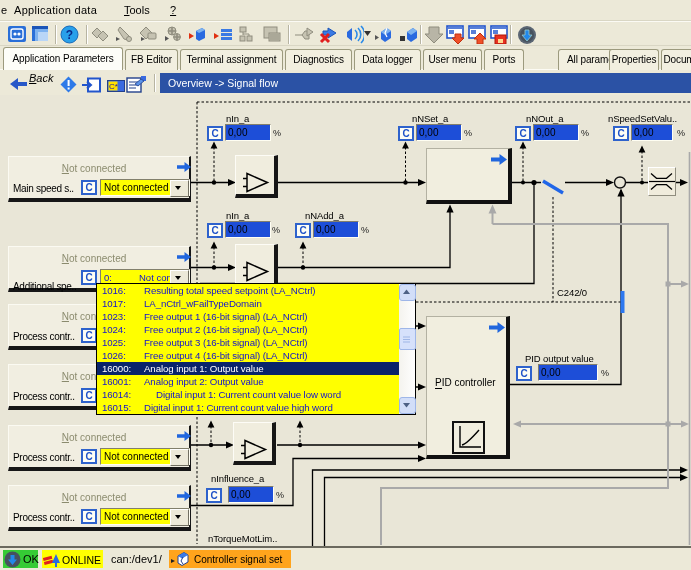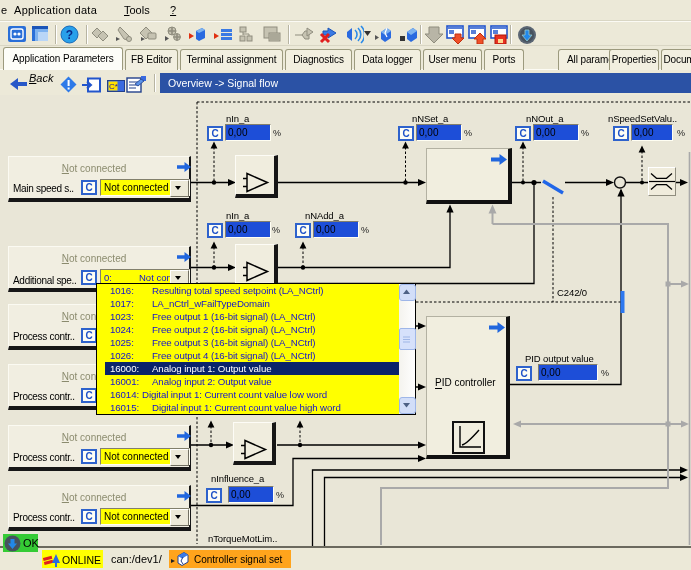--- a/index.html
+++ b/index.html
@@ -419,21 +419,21 @@
  <div class="cmb" style="left:91px;top:22px;">
           <div class="tx">Not connected</div>
           <div class="db"></div>
         </div>
 </div>
 <div class="blk" style="top:151px;">
  <div class="nc" style="top:6px;"><span class="u">N</span>ot connected</div>
  <svg width="14" height="10" style="position:absolute;left:168px;top:5px;">
           <path d="M0,3.2 h7.5 v-3.2 l6.5,5 -6.5,5 v-3.2 h-7.5 z" fill="#2166dd"></path>
         </svg>
- <div class="bt" style="top:28px;">Additional spe..</div>
+ <div class="bt" style="top:34px;">Additional spe..</div>
  <div class="cb" style="left:72px;top:23px;">C</div>
  <div class="cmb" style="left:91px;top:22px;">
           <div class="tx" style="color:#1212cf;font-size:9.5px;">0:</div>
           <div class="tx" style="left:38px;color:#1212cf;font-size:9.5px;">Not con</div>
           <div class="db"></div>
         </div>
 </div>
 <div class="blk" style="top:209px;">
  <div class="nc" style="top:6px;"><span class="u">N</span>ot connected</div>
  <div class="bt" style="top:26px;">Process contr..</div>
@@ -471,40 +471,40 @@
         </svg>
  <div class="bt" style="top:26px;">Process contr..</div>
  <div class="cb" style="left:72px;top:23px;">C</div>
  <div class="cmb" style="left:91px;top:22px;">
           <div class="tx">Not connected</div>
           <div class="db"></div>
         </div>
 </div>
 
 <div class="ab" style="left:96px;top:188px;width:318px;height:130px;border:1.5px solid #000;background:#ffff00;">
- <div style="position:absolute;left:0;top:0;width:302px;height:130px;font:9.7px 'Liberation Sans',sans-serif;color:#1212cf;letter-spacing:-0.1px;margin-left:8px;">
+ <div style="position:absolute;left:0;top:0;width:302px;height:130px;font:9.7px 'Liberation Sans',sans-serif;color:#1212cf;letter-spacing:-0.1px;">
   <div style="position:absolute;top:1px;left:5px;">1016:</div>
           <div style="position:absolute;top:1px;left:47px;">Resulting total speed setpoint (LA_NCtrl)</div>
   <div style="position:absolute;top:14px;left:5px;">1017:</div>
           <div style="position:absolute;top:14px;left:47px;">LA_nCtrl_wFailTypeDomain</div>
   <div style="position:absolute;top:27px;left:5px;">1023:</div>
           <div style="position:absolute;top:27px;left:47px;">Free output 1 (16-bit signal) (LA_NCtrl)</div>
   <div style="position:absolute;top:40px;left:5px;">1024:</div>
           <div style="position:absolute;top:40px;left:47px;">Free output 2 (16-bit signal) (LA_NCtrl)</div>
   <div style="position:absolute;top:53px;left:5px;">1025:</div>
           <div style="position:absolute;top:53px;left:47px;">Free output 3 (16-bit signal) (LA_NCtrl)</div>
   <div style="position:absolute;top:66px;left:5px;">1026:</div>
           <div style="position:absolute;top:66px;left:47px;">Free output 4 (16-bit signal) (LA_NCtrl)</div>
   <div style="position:absolute;top:78px;left:0;width:302px;height:13px;background:#0a246a;"></div>
   <div style="position:absolute;top:79px;left:5px;color:#fff;">16000:</div>
           <div style="position:absolute;top:79px;left:47px;color:#fff;">Analog input 1: Output value</div>
   <div style="position:absolute;top:92px;left:5px;">16001:</div>
           <div style="position:absolute;top:92px;left:47px;">Analog input 2: Output value</div>
   <div style="position:absolute;top:105px;left:5px;">16014:</div>
-          <div style="position:absolute;top:105px;left:37px;">Digital input 1: Current count value low word</div>
+          <div style="position:absolute;top:105px;left:59px;">Digital input 1: Current count value low word</div>
   <div style="position:absolute;top:118px;left:5px;">16015:</div>
           <div style="position:absolute;top:118px;left:47px;">Digital input 1: Current count value high word</div>
  </div>
 
  <div style="position:absolute;right:0;top:0;width:16px;height:130px;background:linear-gradient(90deg,#f4f3ee,#fefefe);">
   <div style="position:absolute;left:0;top:0;width:15px;height:15px;background:#d2def8;border:1px solid #9eb6e8;border-radius:3px;">
     <svg width="13" height="14">
               <path d="M6.5,4.5 l3.5,4.5 h-7 z" fill="#4d6185"></path>
             </svg></div>
   <div style="position:absolute;left:0;bottom:0;width:15px;height:15px;background:#d2def8;border:1px solid #9eb6e8;border-radius:3px;">
@@ -515,21 +515,21 @@
     <svg width="13" height="20">
               <g stroke="#9fb6e6" stroke-width="1">
                 <path d="M3,8 h7 M3,10.5 h7 M3,13 h7"></path>
               </g>
             </svg></div>
  </div>
 </div>
 </div>
 
 <div class="ab" style="left:0;top:546px;width:691px;height:2px;background:#6b695e;"></div>
-<div class="ab" style="left:3px;top:534px;width:35px;height:18px;background:#35cb35;">
+<div class="ab" style="left:3px;top:550px;width:35px;height:18px;background:#35cb35;">
  <svg width="17" height="17" style="position:absolute;left:1px;top:1px;">
         <circle cx="8.5" cy="8.5" r="8" fill="#46525e"></circle>
         <path d="M8.5,14 l-4.5,-5.5 h2.5 v-4.5 h4 v4.5 h2.5 z" fill="#2288e8"></path>
       </svg>
  <div class="t11" style="position:absolute;left:20px;top:3px;">OK</div>
 </div>
 <div class="ab" style="left:42px;top:550px;width:61px;height:18px;background:#ffff00;">
  <svg width="17" height="17" style="position:absolute;left:1px;top:1px;">
         <g fill="#e02020">
           <rect x="0" y="6" width="9" height="3" transform="rotate(-15 4 7)"></rect>

